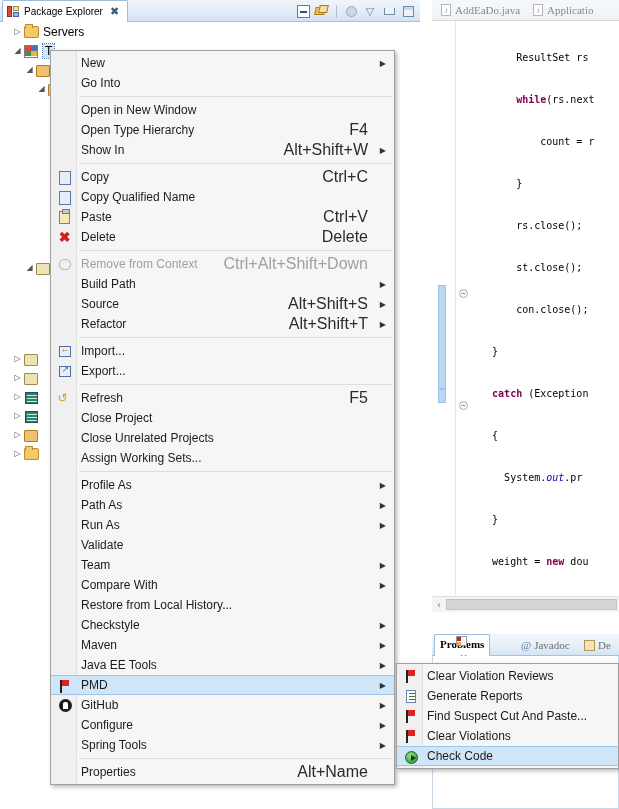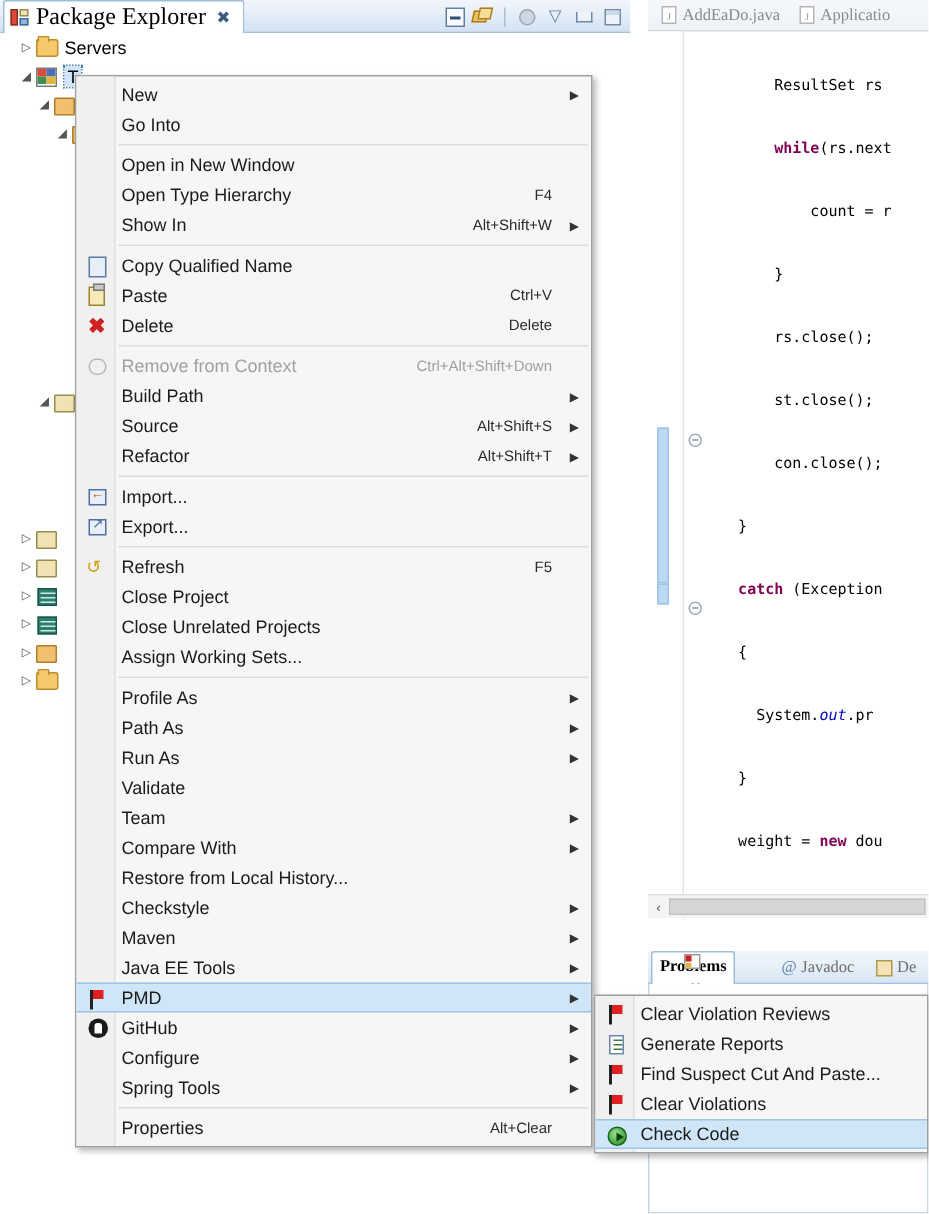--- a/index.html
+++ b/index.html
@@ -26,21 +26,21 @@
   }
   .pe-tab {
     position:absolute; left:2px; top:0px; height:22px;
     display:flex; align-items:center; gap:4px;
     padding:0 8px 0 4px;
     background:#ffffff;
     border:1px solid #9fbcd9; border-bottom:none;
     border-radius:2px 2px 0 0;
   }
   .pe-tab-label {
-    font-family:Liberation Serif, serif; font-size:16px; color:#000;
+    font-family:Liberation Sans, sans-serif; font-size:10px; color:#000;
   }
   .tab-close {
     font-family:"Liberation Sans", sans-serif; font-size:11px; color:#3c5a80;
     margin-left:3px;
   }
   .pe-toolbar {
     position:absolute; right:4px; top:2px; height:18px;
     display:flex; align-items:center; gap:3px;
   }
   .tb-btn {
@@ -100,21 +100,21 @@
     padding-left:30px; padding-right:8px; font-size:12px; color:#1b1b1b;
     font-family:"Liberation Sans", sans-serif;
     white-space:nowrap; cursor:default;
   }
   .mi.disabled { color:#a0a0a0; }
   .mi.highlight {
     background:#cfe5f8;
     border-top:1px solid #9fc6e8; border-bottom:1px solid #9fc6e8;
   }
   .mi-label { flex:0 0 auto; }
-  .mi-accel { margin-left:auto; font-size:10px; color:#2b2b2b; padding-right:2px; }
+  .mi-accel { margin-left:auto; font-size:16px; color:#2b2b2b; padding-right:2px; }
   .mi.disabled .mi-accel { color:#a0a0a0; }
   .mi-arrow { width:10px; text-align:right; font-size:8px; color:#333; margin-left:6px; }
   .mi-arrow.hidden { visibility:hidden; }
   .mi-icon {
     position:absolute; left:5px; top:2px; width:16px; height:16px;
     display:flex; align-items:center; justify-content:center;
   }
   .mi-sep { height:1px; background:#dcdcdc; margin:3px 2px 3px 28px; }
 
   
@@ -499,20 +499,30 @@
       <span class="mi-arrow">▶</span>
     </div>
     <div class="mi-sep"></div>
 
     <div class="mi">
       <span class="mi-icon">
           <span class="gi">
             <span class="gi-copy"></span>
           </span>
         </span>
+      <span class="mi-label">Copy</span>
+      <span class="mi-accel">Ctrl+C</span>
+      <span class="mi-arrow hidden">▶</span>
+    </div>
+    <div class="mi">
+      <span class="mi-icon">
+          <span class="gi">
+            <span class="gi-copy"></span>
+          </span>
+        </span>
       <span class="mi-label">Copy Qualified Name</span>
       <span class="mi-accel"></span>
       <span class="mi-arrow hidden">▶</span>
     </div>
     <div class="mi">
       <span class="mi-icon">
           <span class="gi">
             <span class="gi-paste"></span>
           </span>
         </span>
@@ -685,21 +695,21 @@
     </div>
     <div class="mi">
       <span class="mi-label">Spring Tools</span>
       <span class="mi-accel"></span>
       <span class="mi-arrow">▶</span>
     </div>
     <div class="mi-sep"></div>
 
     <div class="mi">
       <span class="mi-label">Properties</span>
-      <span class="mi-accel">Alt+Clear</span>
+      <span class="mi-accel">Alt+Name</span>
       <span class="mi-arrow hidden">▶</span>
     </div>
   </div>
 
   <div class="sub-menu">
     <div class="ctx-iconcol"></div>
 
     <div class="mi">
       <span class="mi-icon">
           <span class="gi">

